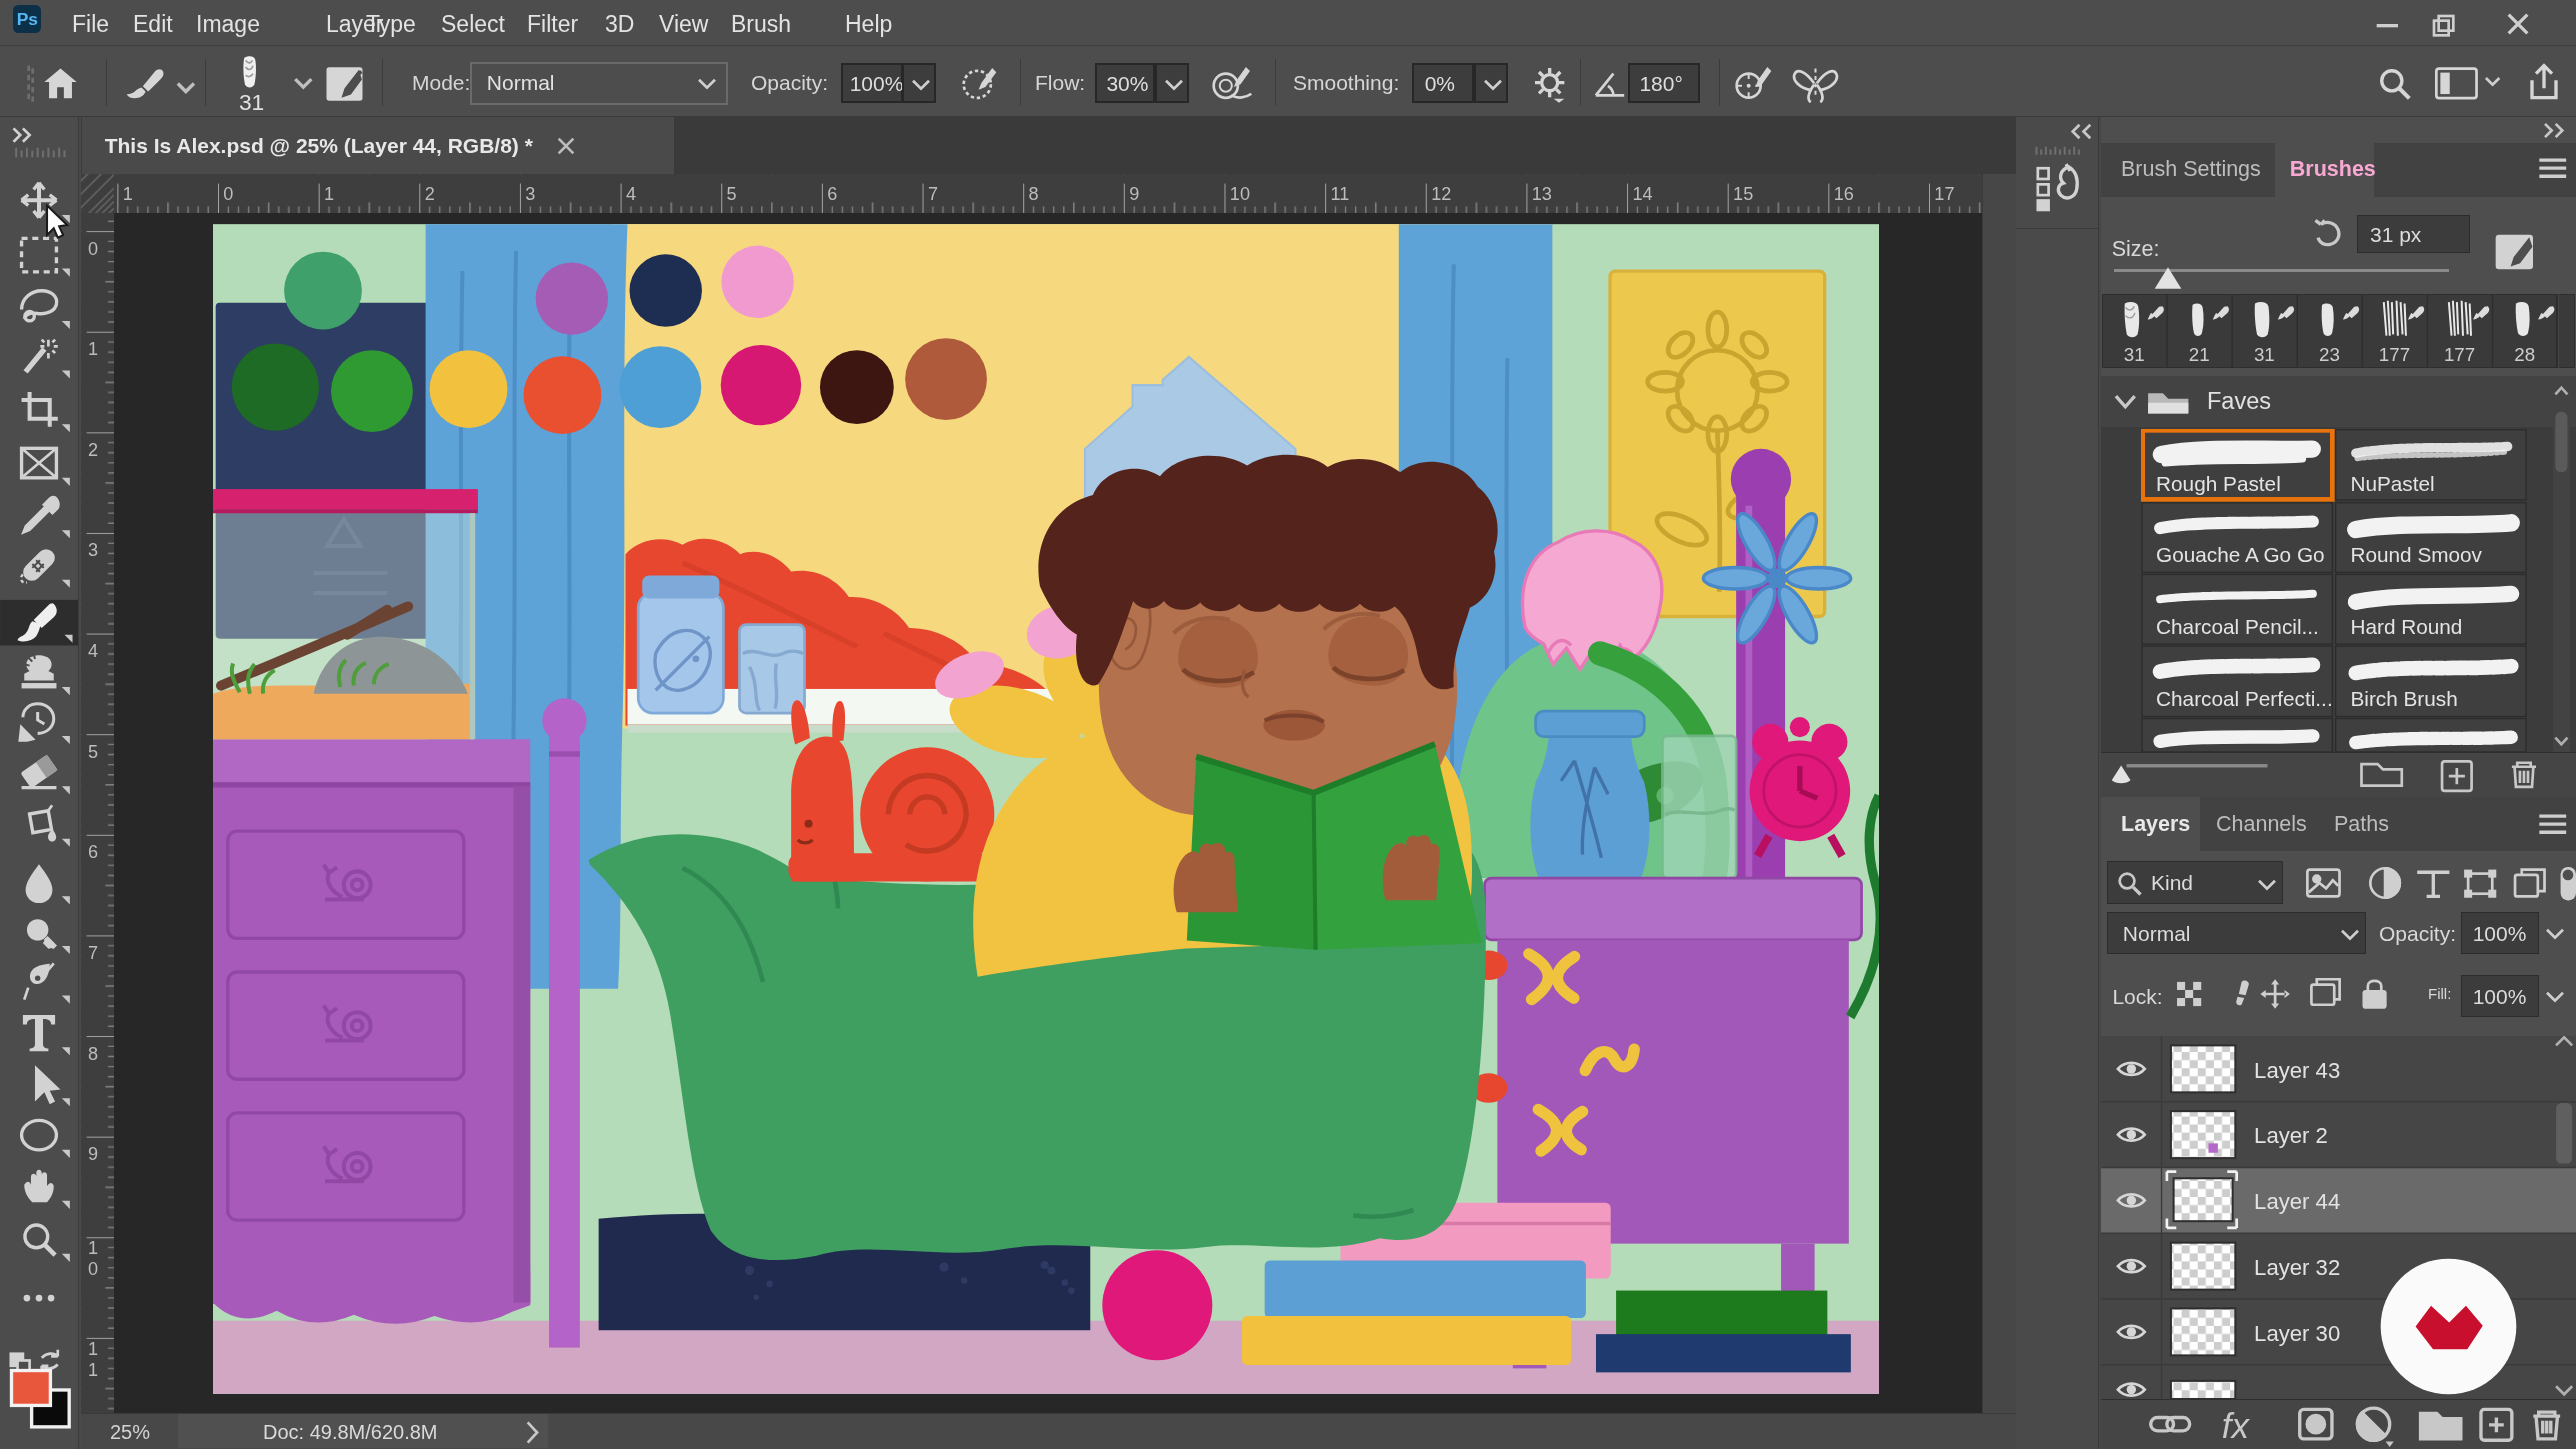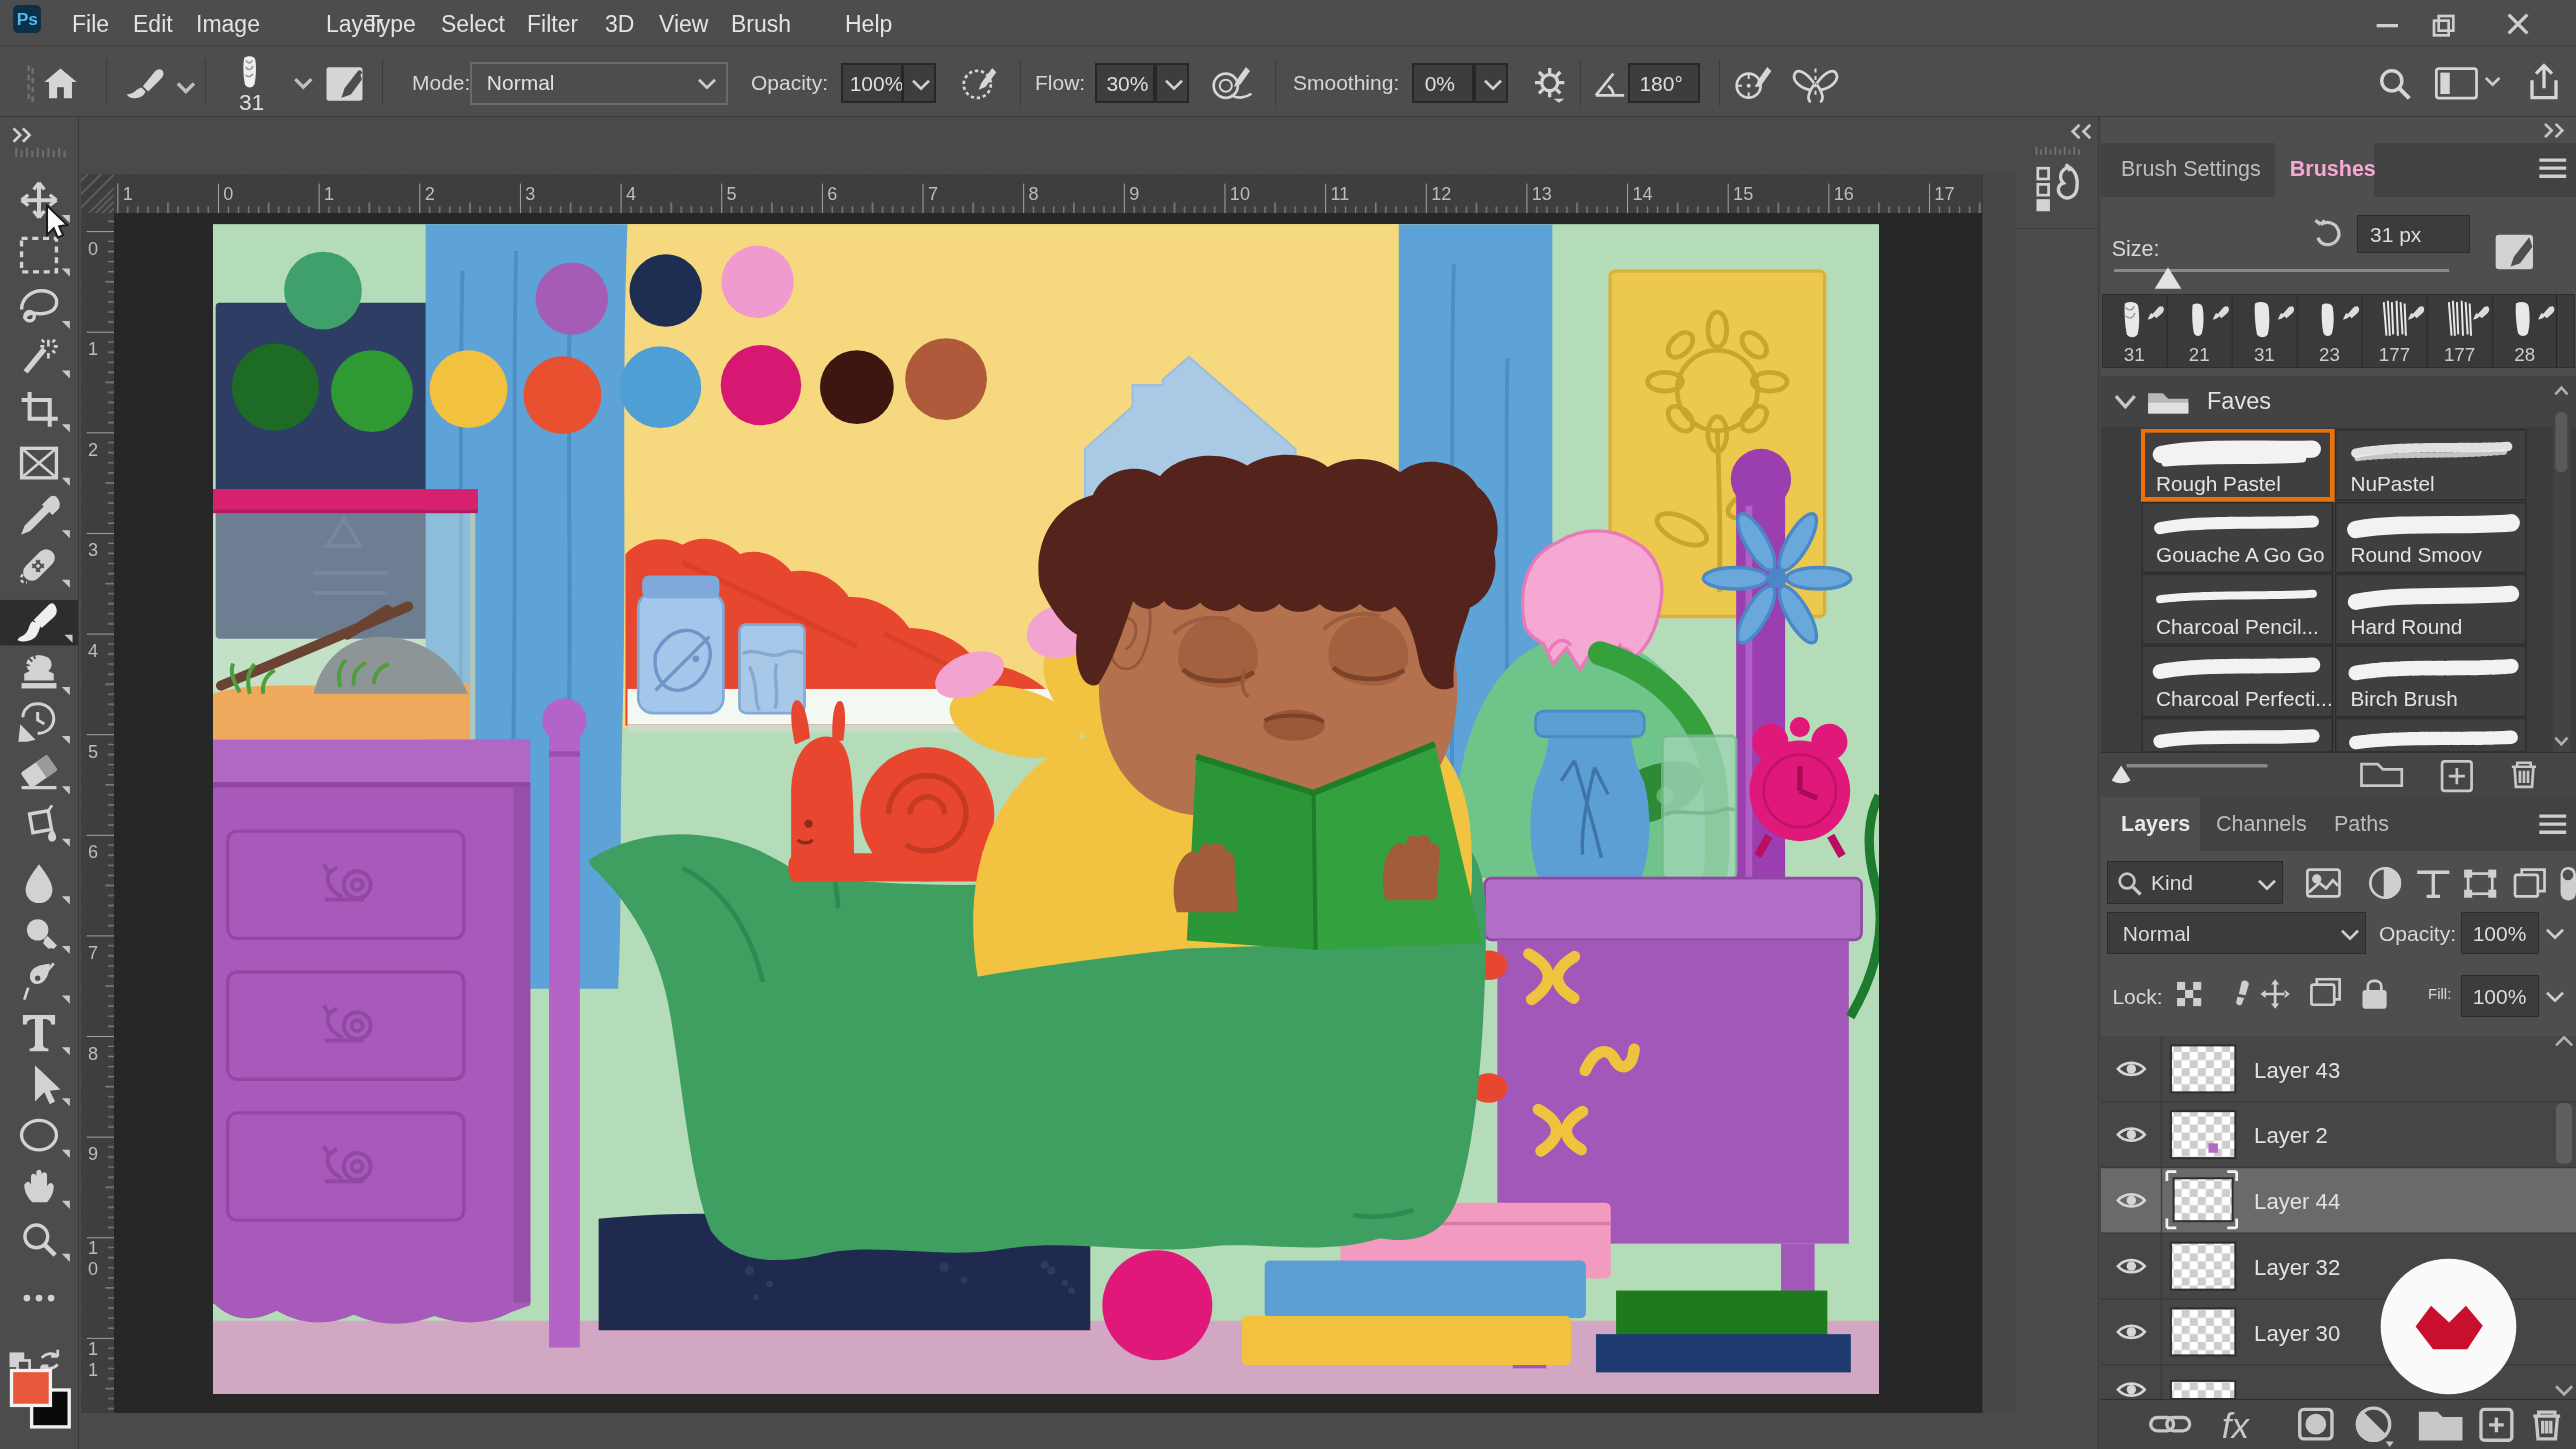--- a/index.html
+++ b/index.html
@@ -297,20 +297,28 @@
     </g>
 
     <rect x="47" y="1898" width="56" height="55" fill="#0a0a0a" stroke="#f0f0f0" stroke-width="5"></rect>
     <rect x="17" y="1869" width="58" height="52" fill="#e8563c" stroke="#f2f2f2" stroke-width="5"></rect>
 
     <g transform="translate(70,132)">
       <path d="M0 0 L0 44 L10 34 L16 48 L24 44 L18 31 L30 29 Z" fill="#fdfdfd" stroke="#1a1a1a" stroke-width="3"></path>
     </g>
   </svg>
   </div>
+  <div id="tabstrip" class="abs">
+      <div id="doctab">
+    <span class="abs" style="left:23px;top:17.4px;">This Is Alex.psd @ 25% (Layer 44, RGB/8) *</span>
+    <svg class="abs" style="left:474px;top:19px;" width="20" height="20" viewBox="0 0 30 30">
+          <path d="M4 4 L26 26 M26 4 L4 26" stroke="#bdbdbd" stroke-width="4"></path>
+        </svg>
+  </div>
+    </div>
   <div id="rcorner" class="abs">
     <svg width="33" height="39" viewBox="0 0 49 58">
         <path d="M-10 20 L20 -10 M-10 40 L40 -10 M-10 60 L49 1 M0 70 L49 21 M10 70 L49 31 M20 70 L49 41 M30 70 L49 51" stroke="#5d5d5d" stroke-width="3"></path>
       </svg>
   </div>
   <div id="hruler" class="abs">
     <svg width="1868" height="40" viewBox="0 0 2784 59">
       <defs>
         <pattern id="htick" x="5" y="0" width="150" height="59" patternUnits="userSpaceOnUse">
           <path d="M0.5 14 L0.5 59" stroke="#a2a2a2" stroke-width="2"></path>
@@ -603,20 +611,28 @@
 
     <g fill="#a35c39">
       <path d="M1437 1026 C1429 998 1431 964 1446 945 C1455 933 1467 932 1472 941 C1468 927 1479 919 1489 926 C1499 919 1509 924 1510 936 C1519 934 1525 941 1523 953 L1528 1026 Z"></path>
       <path d="M1748 1008 C1741 980 1743 950 1756 932 C1764 921 1775 920 1780 928 C1776 916 1786 908 1796 914 C1806 907 1816 912 1816 924 C1825 922 1831 929 1829 941 L1824 1008 Z"></path>
     </g>
 
     <path d="M1233 540 C1222 478 1250 420 1312 404 C1326 368 1376 352 1412 376 C1436 344 1500 334 1542 360 C1574 338 1632 338 1662 362 C1692 344 1740 346 1770 370 C1802 342 1864 352 1886 392 C1914 414 1922 454 1910 488 C1918 522 1904 558 1874 572 C1866 602 1846 642 1850 690 C1824 702 1804 682 1798 652 C1792 614 1780 584 1762 570 C1748 582 1722 580 1710 566 C1694 582 1664 582 1650 566 C1634 582 1604 582 1590 566 C1574 582 1544 582 1530 566 C1514 582 1484 580 1472 564 C1456 580 1428 578 1418 562 C1404 578 1382 576 1372 562 C1358 602 1342 654 1320 686 C1298 696 1282 662 1288 612 C1268 602 1246 570 1233 540 Z" fill="#54241c"></path>
   </svg>
   </div>
   <div id="vscroll" class="abs"></div>
+  <div id="statusbar" class="abs">
+    <span class="abs" style="left:29px;top:6.7px;">25%</span>
+    <div class="abs" style="left:97px;top:0;width:370px;height:34px;background:#505050;"></div>
+    <span class="abs" style="left:182px;top:6.7px;color:#dadada;">Doc: 49.8M/620.8M</span>
+    <svg class="abs" style="left:444px;top:6.7px;" width="14.8" height="23" viewBox="0 0 22 34">
+        <path d="M4 2 L18 17 L4 32" stroke="#c8c8c8" stroke-width="4" fill="none"></path>
+      </svg>
+  </div>
   <div id="dock" class="abs">
     <div id="iconstrip">
       <svg class="abs" style="left:54px;top:5.4px;" width="23" height="19" viewBox="0 0 34 28">
           <path d="M14 4 L4 14 L14 24 M30 4 L20 14 L30 24" stroke="#c8c8c8" stroke-width="4" fill="none"></path>
         </svg>
       <svg class="abs" style="left:14.8px;top:27px;" width="54" height="74" viewBox="0 0 80 110">
         <g stroke="#6f6f6f" stroke-width="3">
             <path d="M8 4 L8 16 M15 8 L15 16 M22 4 L22 16 M29 8 L29 16 M36 4 L36 16 M43 8 L43 16 M50 4 L50 16 M57 8 L57 16 M64 4 L64 16 M71 8 L71 16"></path>
           </g>
         <g stroke="#d2d2d2" stroke-width="4" fill="none">

